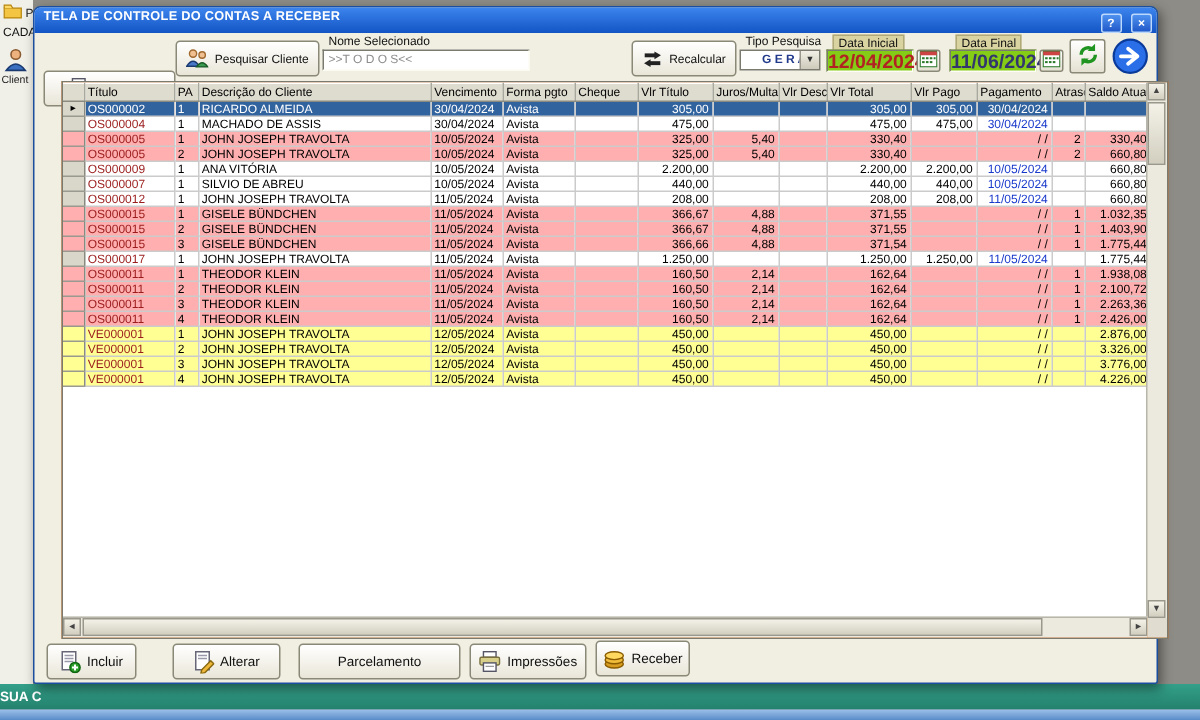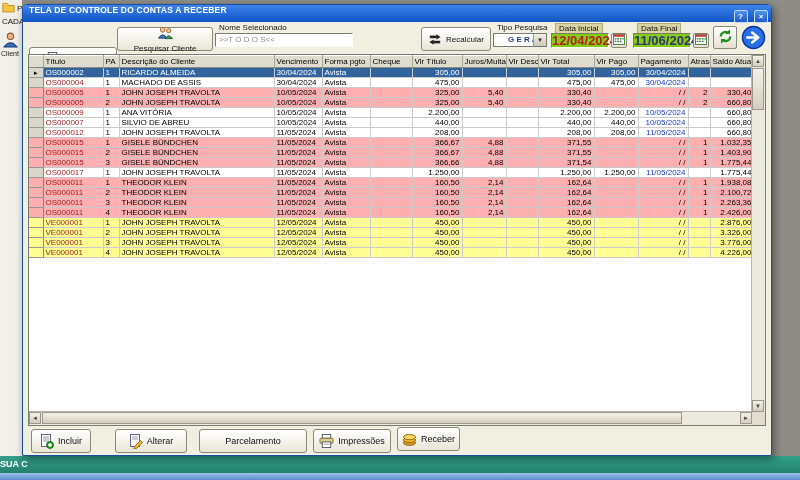--- a/index.html
+++ b/index.html
@@ -33,21 +33,21 @@
   .field.gray{color:#8c8c8c;}
   .tag{position:absolute;background:#d9d3a2;border:1px solid #b0aa7a;font-size:8px;line-height:10px;padding:0 3px;color:#111;white-space:nowrap;}
   .datefield{position:absolute;background:#84cc16;border:1px solid;border-color:#7a7a6e #fdfdf6 #fdfdf6 #7a7a6e;font-size:13px;font-weight:bold;text-align:left;line-height:13px;box-sizing:border-box;}
   .combo{position:absolute;background:#fff;border:1px solid #7a7a6e;display:flex;box-sizing:border-box;}
   .combo .cval{flex:1;font-size:8px;font-weight:bold;color:#223a8c;line-height:12px;padding-left:14px;white-space:nowrap;overflow:hidden;}
   .combo .drop{width:12px;background:linear-gradient(#f2f0e6,#cdc9ba);border-left:1px solid #9a988c;font-size:6px;color:#333;text-align:center;line-height:12px;}
   .sqbtn{position:absolute;background:linear-gradient(#ffffff,#e4e1d2);border:1px solid #8a8876;border-radius:2px;display:flex;align-items:center;justify-content:center;padding:0;box-sizing:border-box;cursor:default;}
   .gobtn{position:absolute;background:none;border:none;padding:0;cursor:default;}
 
   
-  .table-wrap{position:absolute;left:5px;top:32px;width:738px;height:372px;border:1px solid #7a7a6e;background:#f97316;box-sizing:border-box;}
+  .table-wrap{position:absolute;left:18px;top:32px;width:738px;height:372px;border:1px solid #7a7a6e;background:#f97316;box-sizing:border-box;}
   .grid-area{position:absolute;left:0;top:0;right:13px;bottom:13px;overflow:hidden;background:#fff;}
   #grid{border-collapse:collapse;table-layout:fixed;width:725px;font-size:8px;color:#000;}
   #grid th{background:#dedbcf;border-right:1px solid #a8a89c;border-bottom:1px solid #8a8a80;border-top:1px solid #fff;font-weight:normal;text-align:left;padding:0 2px;height:11px;line-height:11px;white-space:nowrap;overflow:hidden;}
   #grid td{border-right:1px solid #cbcbcb;border-bottom:1px solid #cbcbcb;padding:0 2px;height:9px;line-height:9px;white-space:nowrap;overflow:hidden;background:#fff;}
   #grid td.num{text-align:right;}
   #grid td.c-titulo{color:var(--titulo-text,#9b1c1c);}
   #grid td.c-date{color:var(--date-text,#1a3acc);}
   #grid tr.row-overdue td{background:var(--row-overdue,#ffafaf);}
   #grid tr.row-open td{background:var(--row-open,#ffff94);}
   #grid tr.row-selected td{background:var(--row-selected,#31639f);color:#fff;}
@@ -107,21 +107,21 @@
             <rect x="3.5" y="0.5" width="9" height="4" fill="#fff" stroke="#556"></rect>
             <rect x="1" y="4.5" width="14" height="5.5" rx="1" fill="#5b86c8" stroke="#2a4a80"></rect>
             <rect x="3.5" y="8.5" width="9" height="6" fill="#fff" stroke="#556"></rect>
             <line x1="5" y1="11" x2="11" y2="11" stroke="#999"></line>
             <line x1="5" y1="13" x2="11" y2="13" stroke="#999"></line>
           </svg>
         </span>
       <span>Relatório</span>
     </button>
 
-    <button class="btn" style="left:94px;top:5px;width:96px;height:24px;font-size:8px;flex-direction:column;">
+    <button class="btn" style="left:94px;top:5px;width:96px;height:24px;font-size:8px;">
       <span class="ic">
           <svg width="15" height="14" viewBox="0 0 16 15">
             <circle cx="5" cy="4" r="2.6" fill="#f0c090" stroke="#a06a30"></circle>
             <path d="M0.5 13 q4.5 -7 9 0 z" fill="#4a78c8" stroke="#1a3a70"></path>
             <circle cx="11.5" cy="5" r="2.3" fill="#f0c090" stroke="#a06a30"></circle>
             <path d="M7.5 13.5 q4 -6 8 0 z" fill="#3a9a50" stroke="#1a5a28"></path>
           </svg>
         </span>
       <span>Pesquisar Cliente</span>
     </button>

